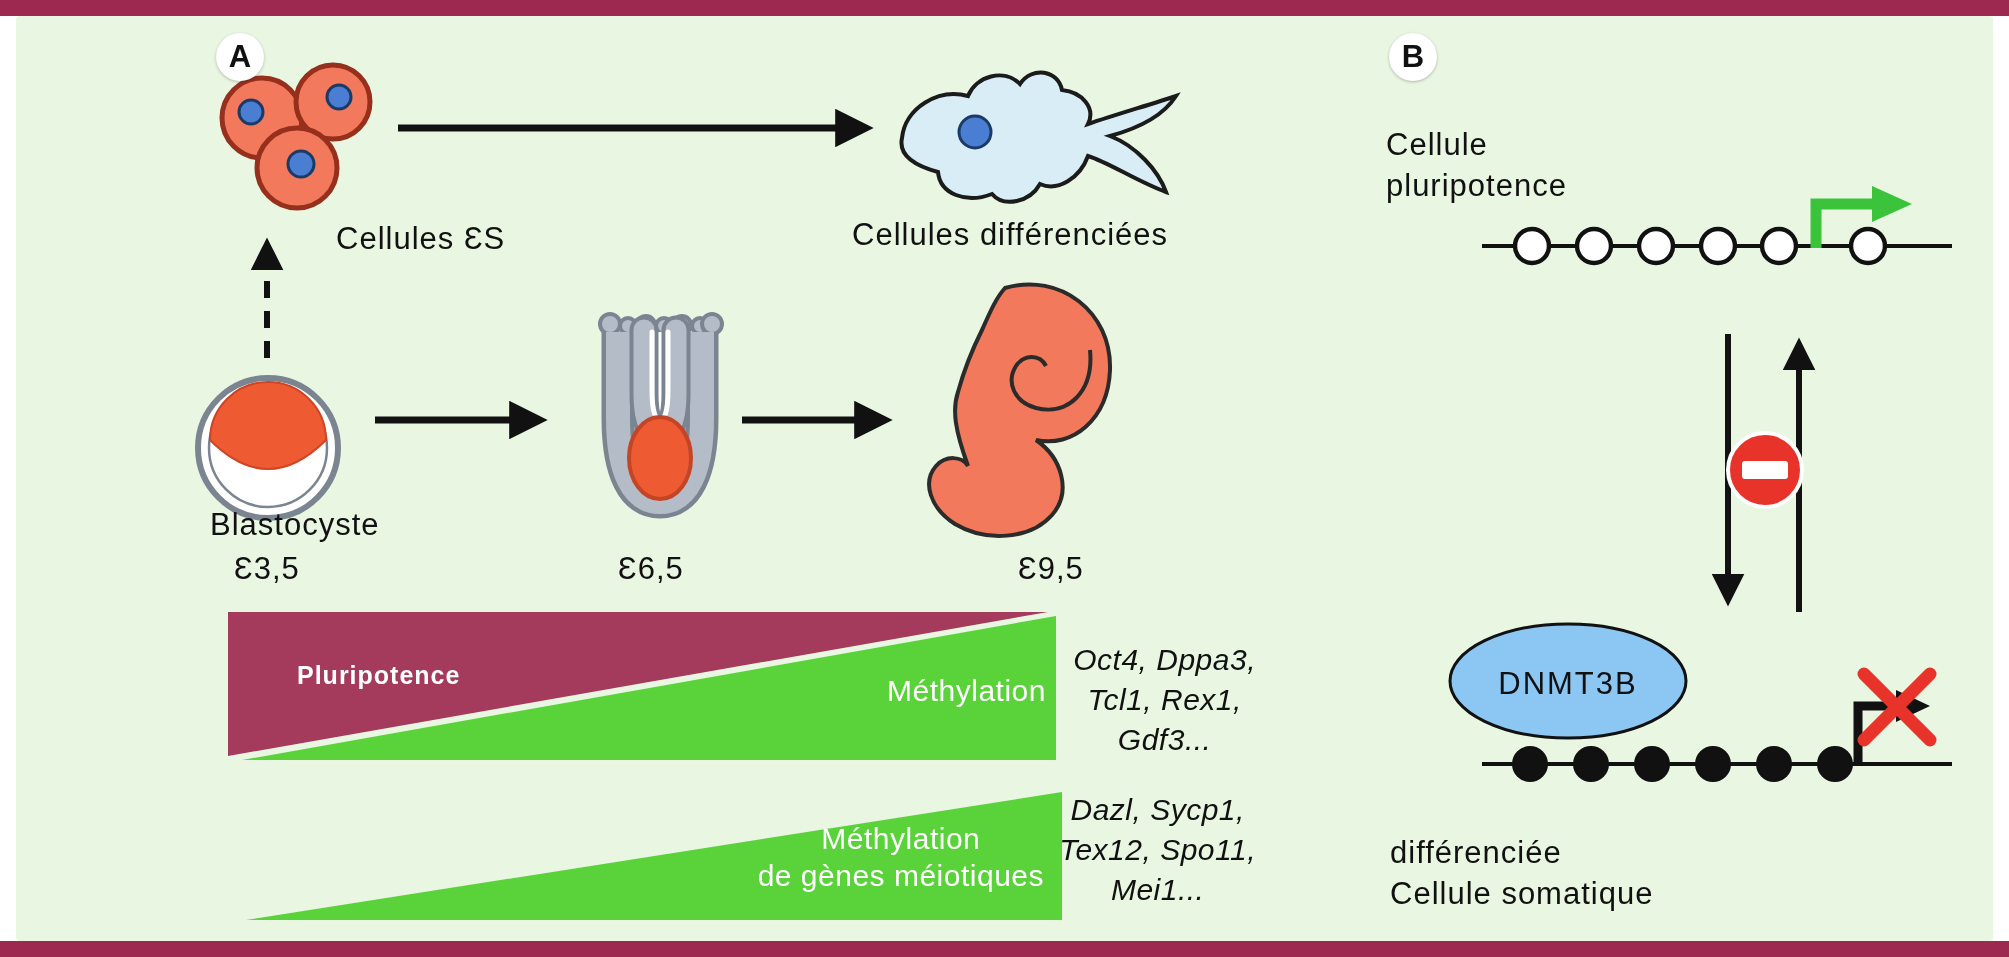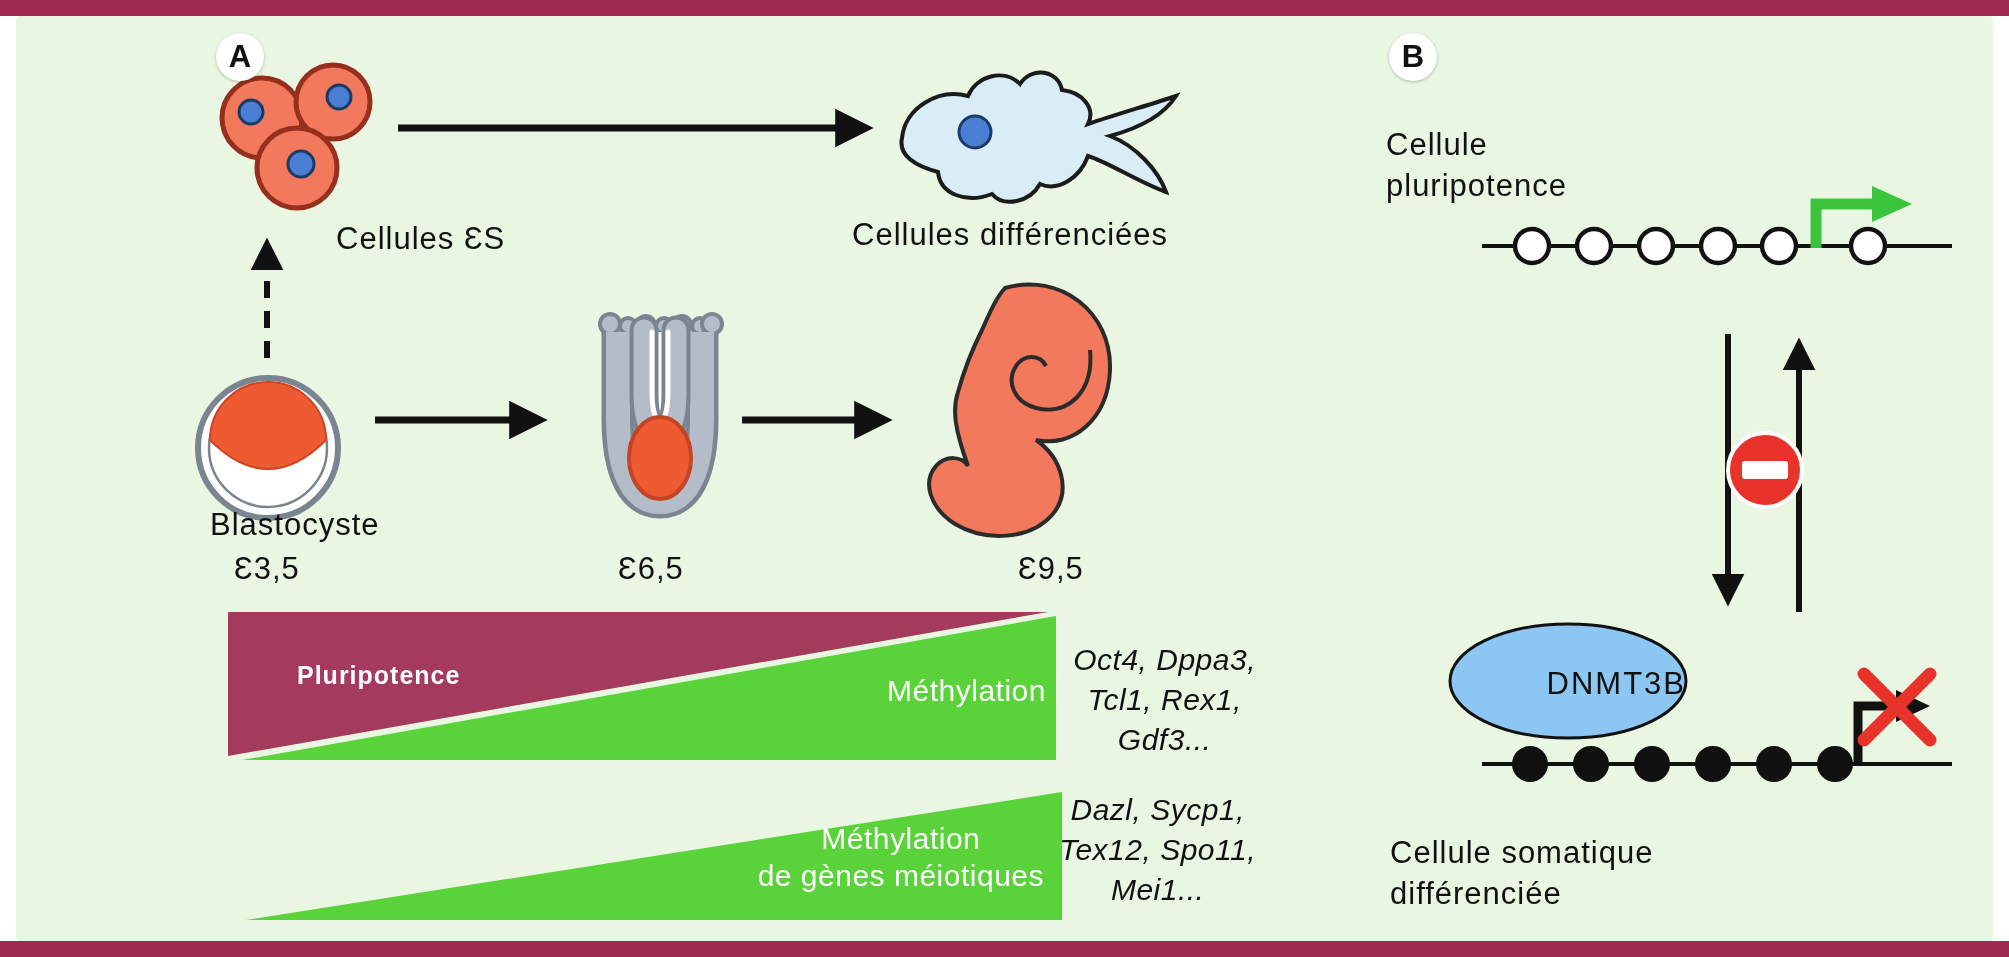--- a/index.html
+++ b/index.html
@@ -188,19 +188,19 @@
     <div>Dazl, Sycp1,</div>
     <div>Tex12, Spo11,</div>
     <div>Mei1...</div>
   </div>
 
   <div class="lbl twoline" style="left:1386px;top:124px;">
     <div>Cellule</div>
     <div>pluripotence</div>
   </div>
 
-  <div class="lbl" style="left:1450px;top:665px;width:236px;text-align:right;letter-spacing:2px;">DNMT3B</div>
+  <div class="lbl" style="left:1450px;top:665px;width:236px;text-align:center;letter-spacing:2px;">DNMT3B</div>
 
   <div class="lbl twoline" style="left:1390px;top:832px;">
+    <div>différenciée</div>
     <div>Cellule somatique</div>
-    <div>différenciée</div>
   </div>
 </div>
 
 </body></html>

